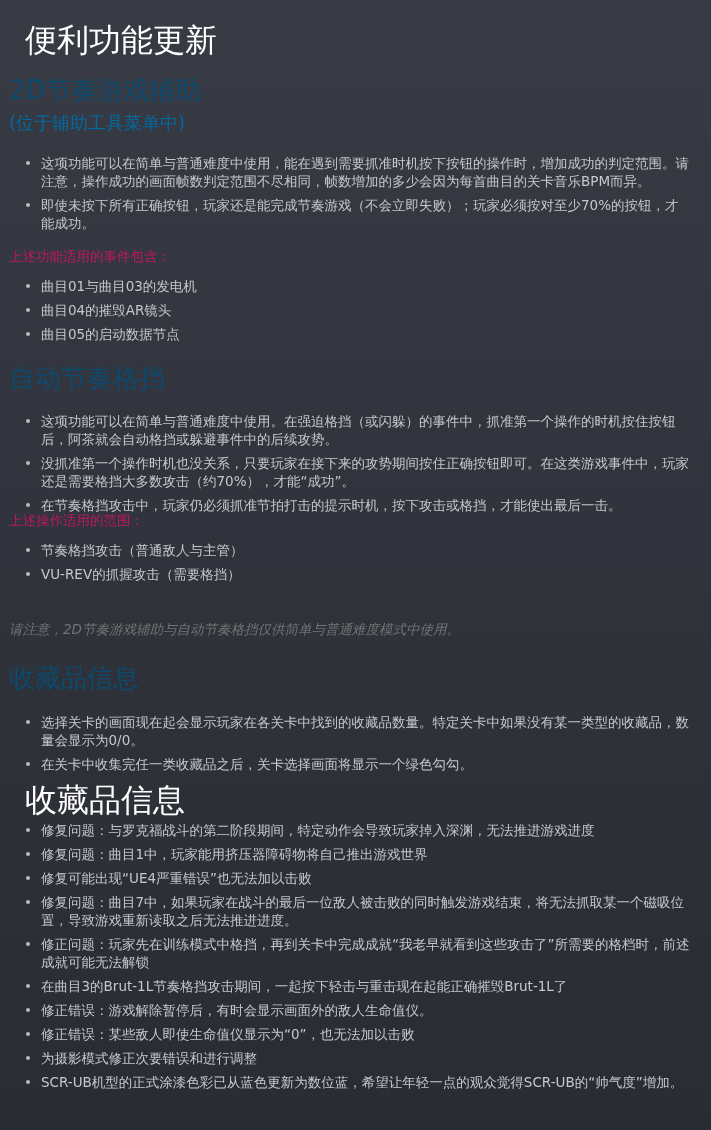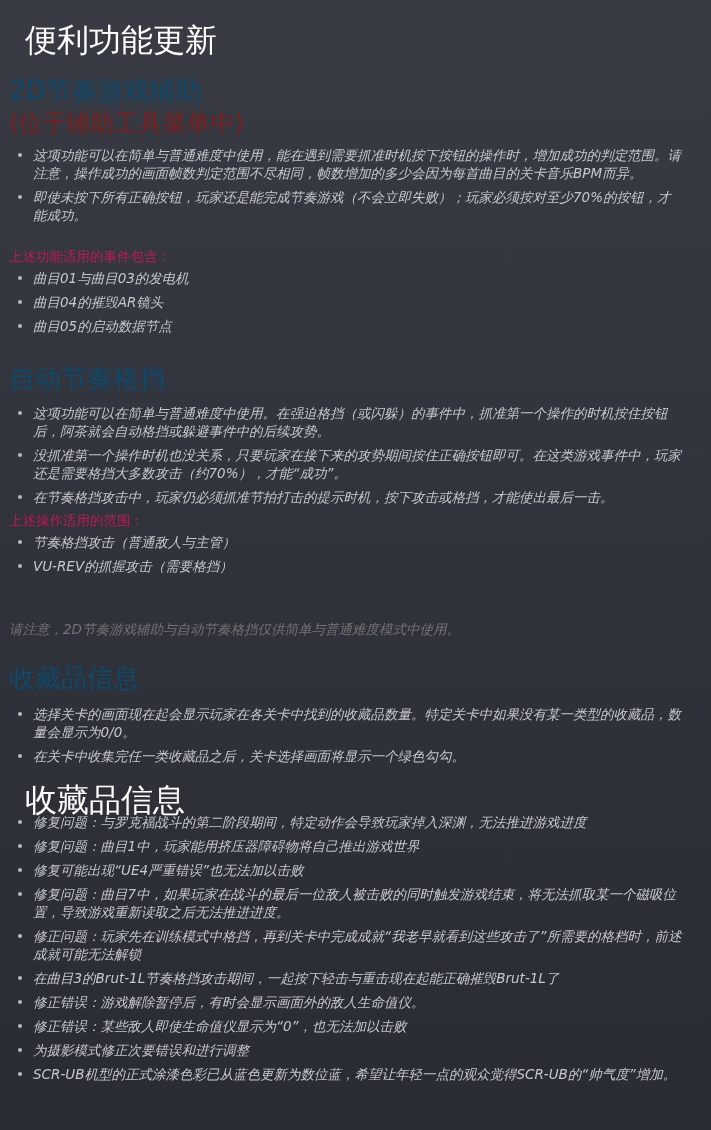--- a/index.html
+++ b/index.html
@@ -5,22 +5,22 @@
   html, body { margin:0; padding:0; }
   body {
     width:711px; height:1130px; overflow:hidden;
     background: linear-gradient(180deg, #383b44 0%, #30333b 50%, #2a2c33 100%);
     font-family: "DejaVu Sans", "Liberation Sans", sans-serif;
     color:#c6c8cc;
   }
   .page { padding: 0 0 0 9px; position:relative; }
   h1 { margin:16px; font-weight:normal; color:#ffffff; font-size:32px; line-height:40px; position:absolute; left:9px; }
   h2 { margin:0; font-weight:normal; color:#0c4a6e; font-size:26px; line-height:32px; position:absolute; left:9px; }
-  .sub { position:absolute; left:9px; font-size:24px; color:#7f1d1d; line-height:24px; }
-  ul { position:absolute; left:0; margin:4px; padding:0 0 0 29px; list-style:none; width:650px;font-style:italic; }
+  .sub { position:absolute; left:9px; font-size:18px; color:#0369a1; line-height:24px; }
+  ul { position:absolute; left:0; margin:12px; padding:0 0 0 29px; list-style:none; width:650px; }
   li { position:relative; font-size:13.5px; line-height:18px; margin-bottom:6px; color:#c6c8cc; }
   li::before { content:""; position:absolute; left:-15px; top:7px; width:4px; height:4px; border-radius:50%; background:#b8bbc0; }
   .label { position:absolute; left:9px; font-size:13.5px; line-height:18px; color:#be185d; }
   .note { position:absolute; left:9px; font-size:13.5px; font-style:italic; color:#737373; line-height:18px; }
 </style>
 </head>
 <body>
 
 <div class="page">
   <h1 style="top:4px">便利功能更新</h1>

